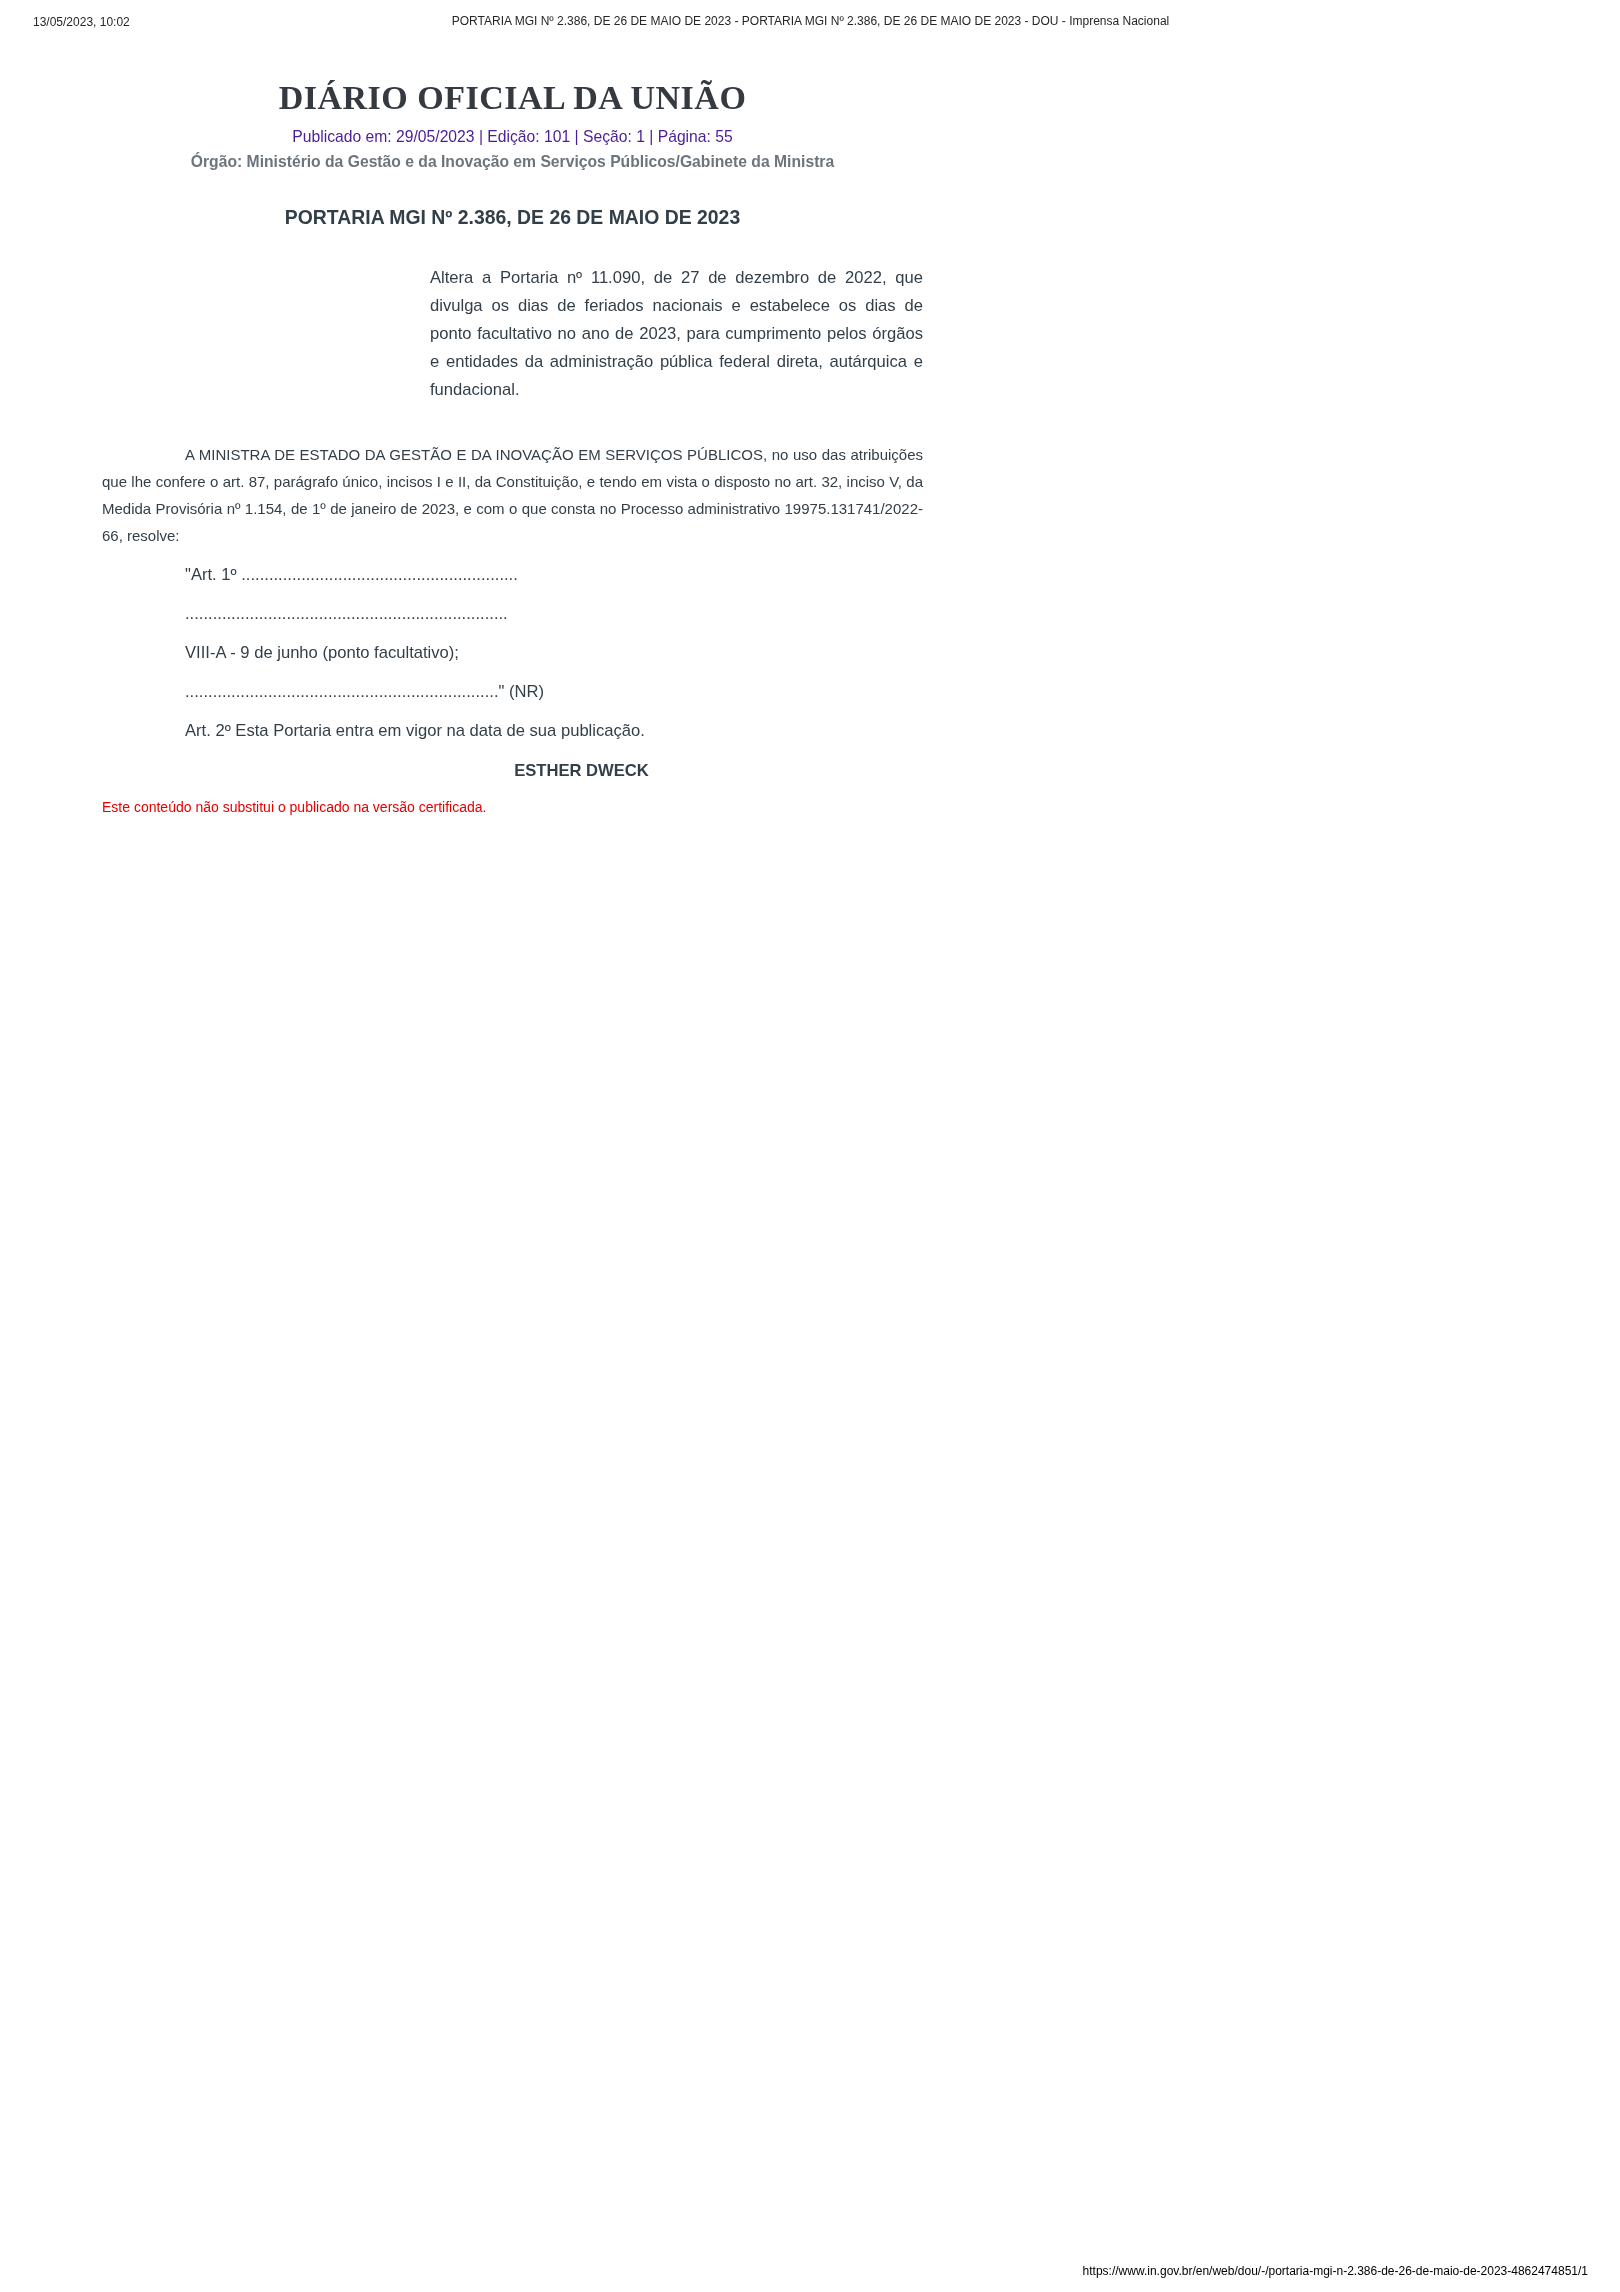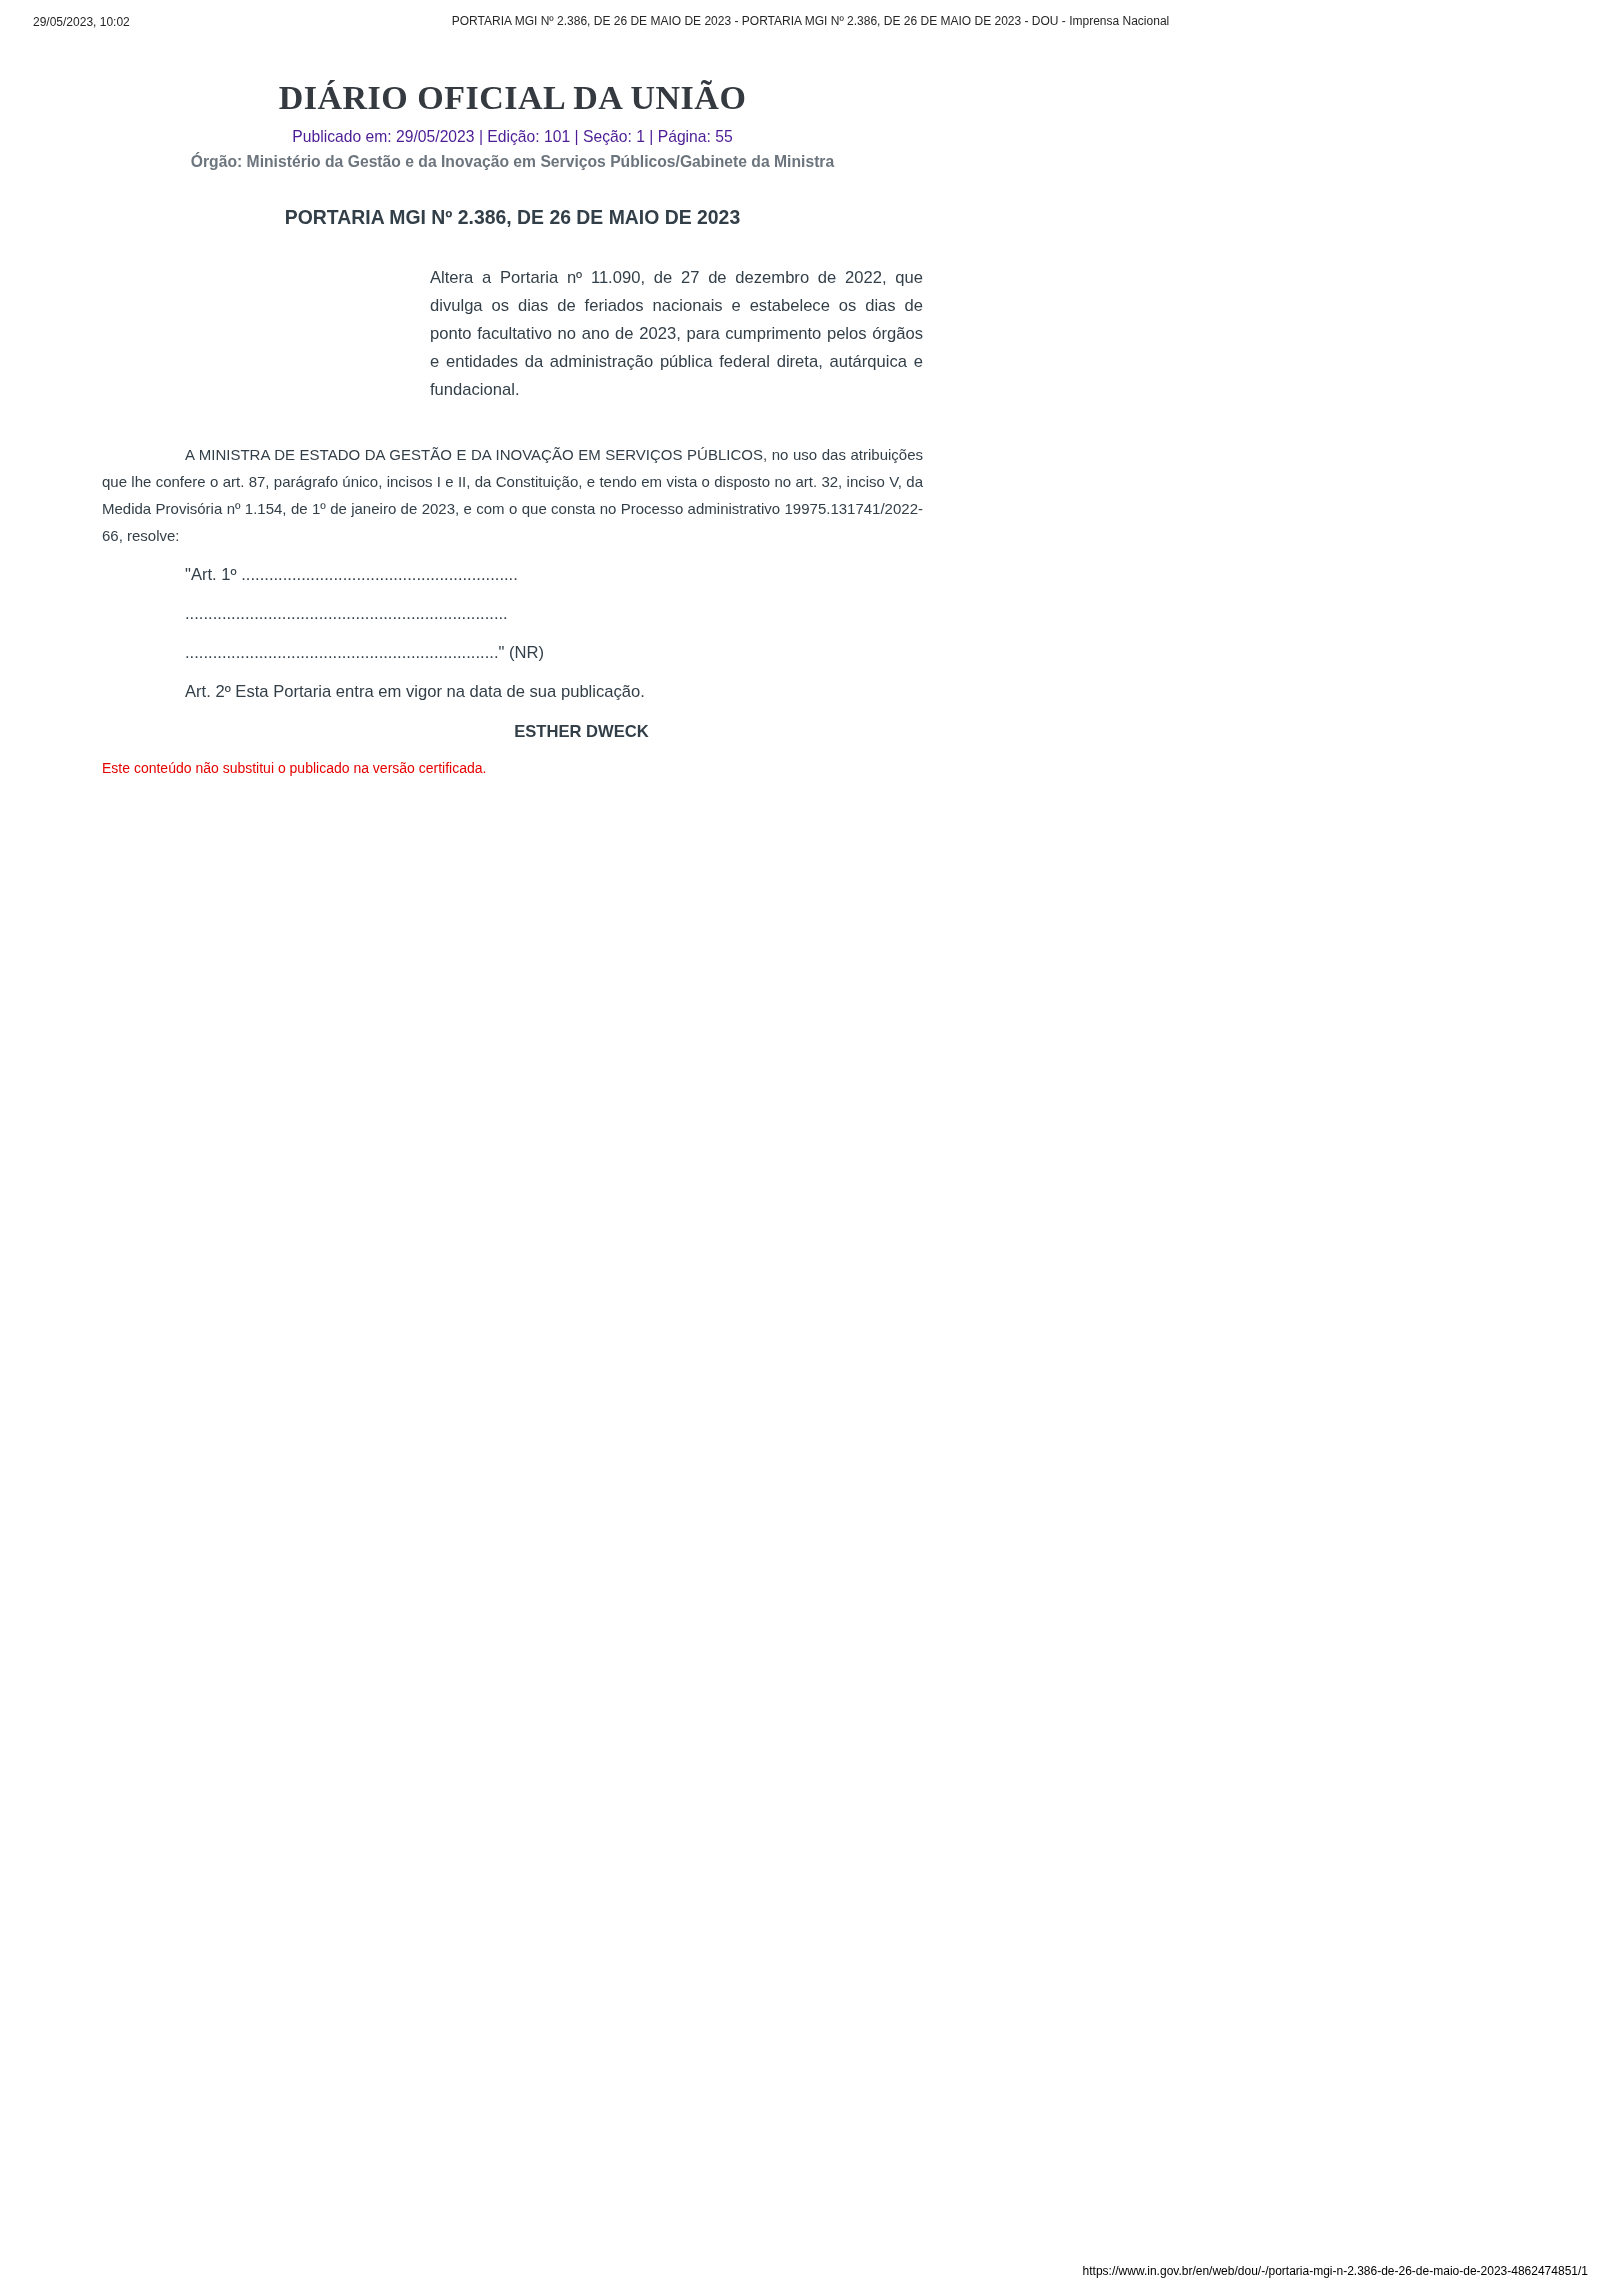--- a/index.html
+++ b/index.html
@@ -115,38 +115,39 @@
     color: #e60000;
     font-size: 14px;
     line-height: 20px;
     text-align: left;
   }
 </style>
 </head>
 <body>
 
 <header class="print-header">
-  <span class="ph-date">29/05/2023, 10:02</span>
+  <span class="ph-date">13/05/2023, 10:02</span>
   <span class="ph-title">PORTARIA MGI Nº 2.386, DE 26 DE MAIO DE 2023 - PORTARIA MGI Nº 2.386, DE 26 DE MAIO DE 2023 - DOU - Imprensa Nacional</span>
 </header>
 
 <main class="page">
   <h1 class="masthead">DIÁRIO OFICIAL DA UNIÃO</h1>
   <p class="pub">Publicado em: 29/05/2023 | Edição: 101 | Seção: 1 | Página: 55</p>
   <p class="organ">Órgão: Ministério da Gestão e da Inovação em Serviços Públicos/Gabinete da Ministra</p>
 
   <h2 class="doc-title">PORTARIA MGI Nº 2.386, DE 26 DE MAIO DE 2023</h2>
 
   <p class="summary">Altera a Portaria nº 11.090, de 27 de dezembro de 2022, que divulga os dias de feriados nacionais e estabelece os dias de ponto facultativo no ano de 2023, para cumprimento pelos órgãos e entidades da administração pública federal direta, autárquica e fundacional.</p>
 
   <p class="body-par first">A MINISTRA DE ESTADO DA GESTÃO E DA INOVAÇÃO EM SERVIÇOS PÚBLICOS, no uso das atribuições que lhe confere o art. 87, parágrafo único, incisos I e II, da Constituição, e tendo em vista o disposto no art. 32, inciso V, da Medida Provisória nº 1.154, de 1º de janeiro de 2023, e com o que consta no Processo administrativo 19975.131741/2022-66, resolve:</p>
 
 
   <p class="quote">"Art. 1º ............................................................</p>
   <p class="quote">......................................................................</p>
+  <p class="quote">VIII-A - 9 de junho (ponto facultativo);</p>
   <p class="quote">...................................................................." (NR)</p>
 
   <p class="quote">Art. 2º Esta Portaria entra em vigor na data de sua publicação.</p>
 
   <p class="signature">ESTHER DWECK</p>
 
   <p class="disclaimer">Este conteúdo não substitui o publicado na versão certificada.</p>
 </main>
 
 <footer class="print-footer">

